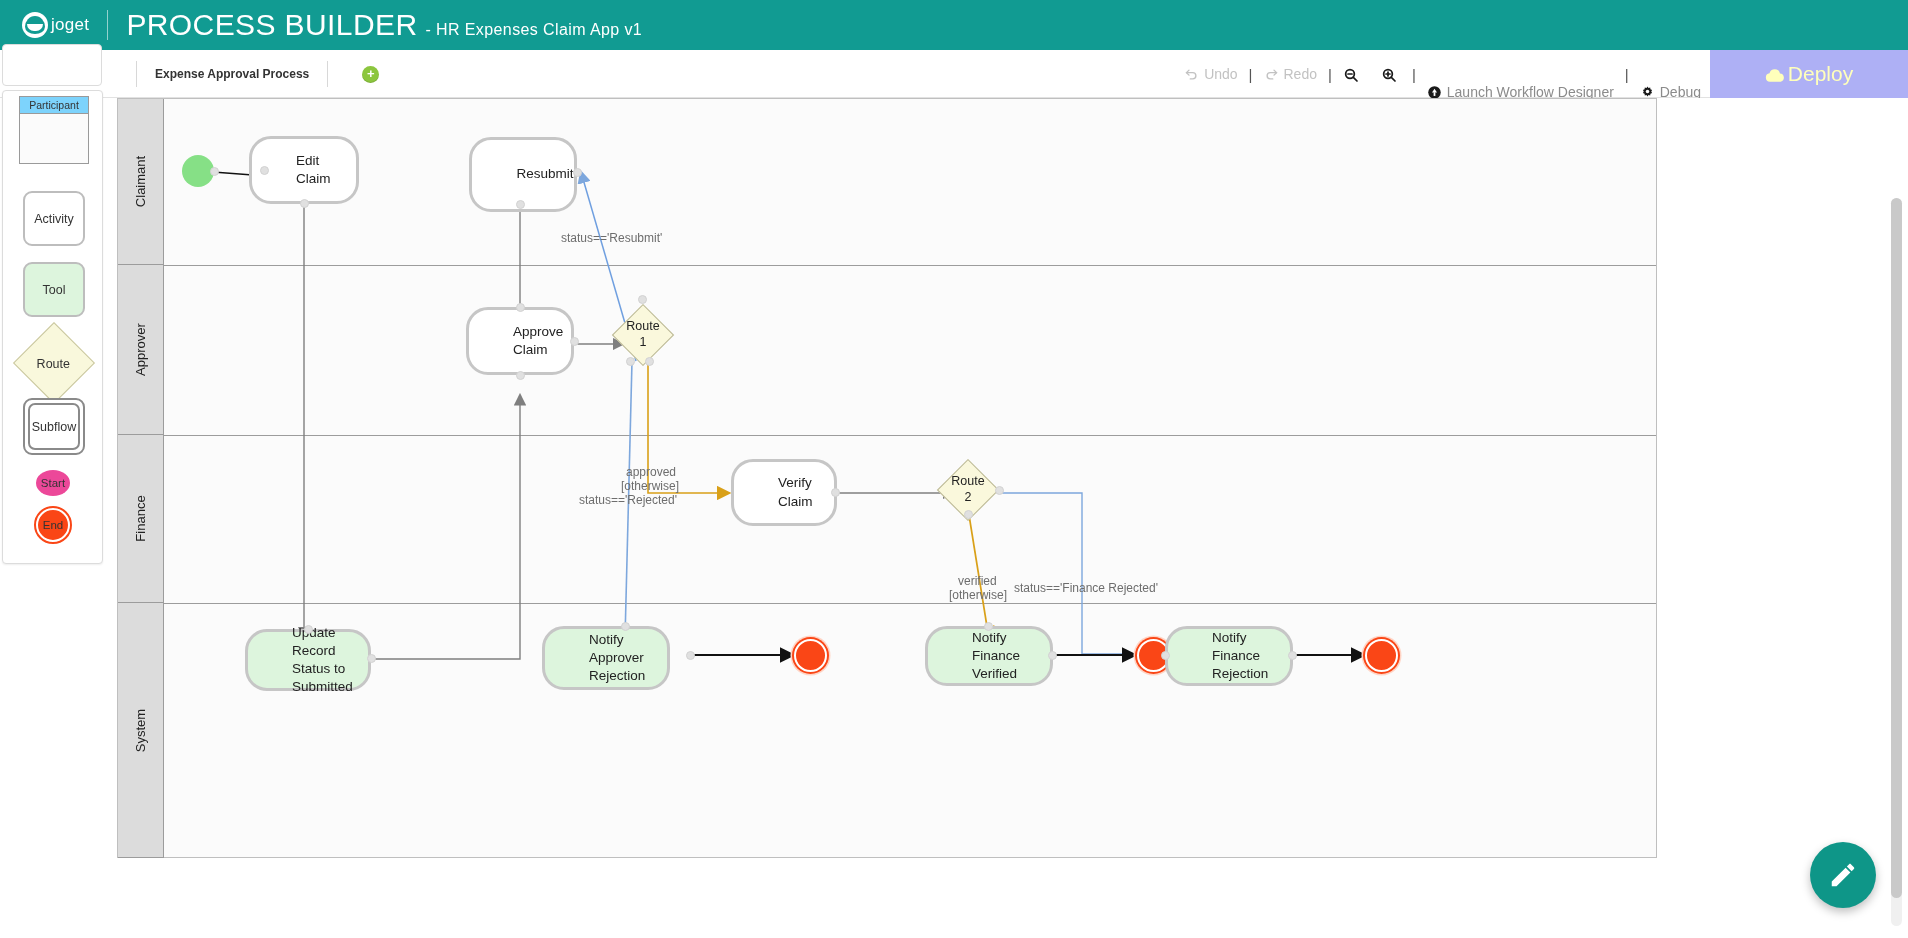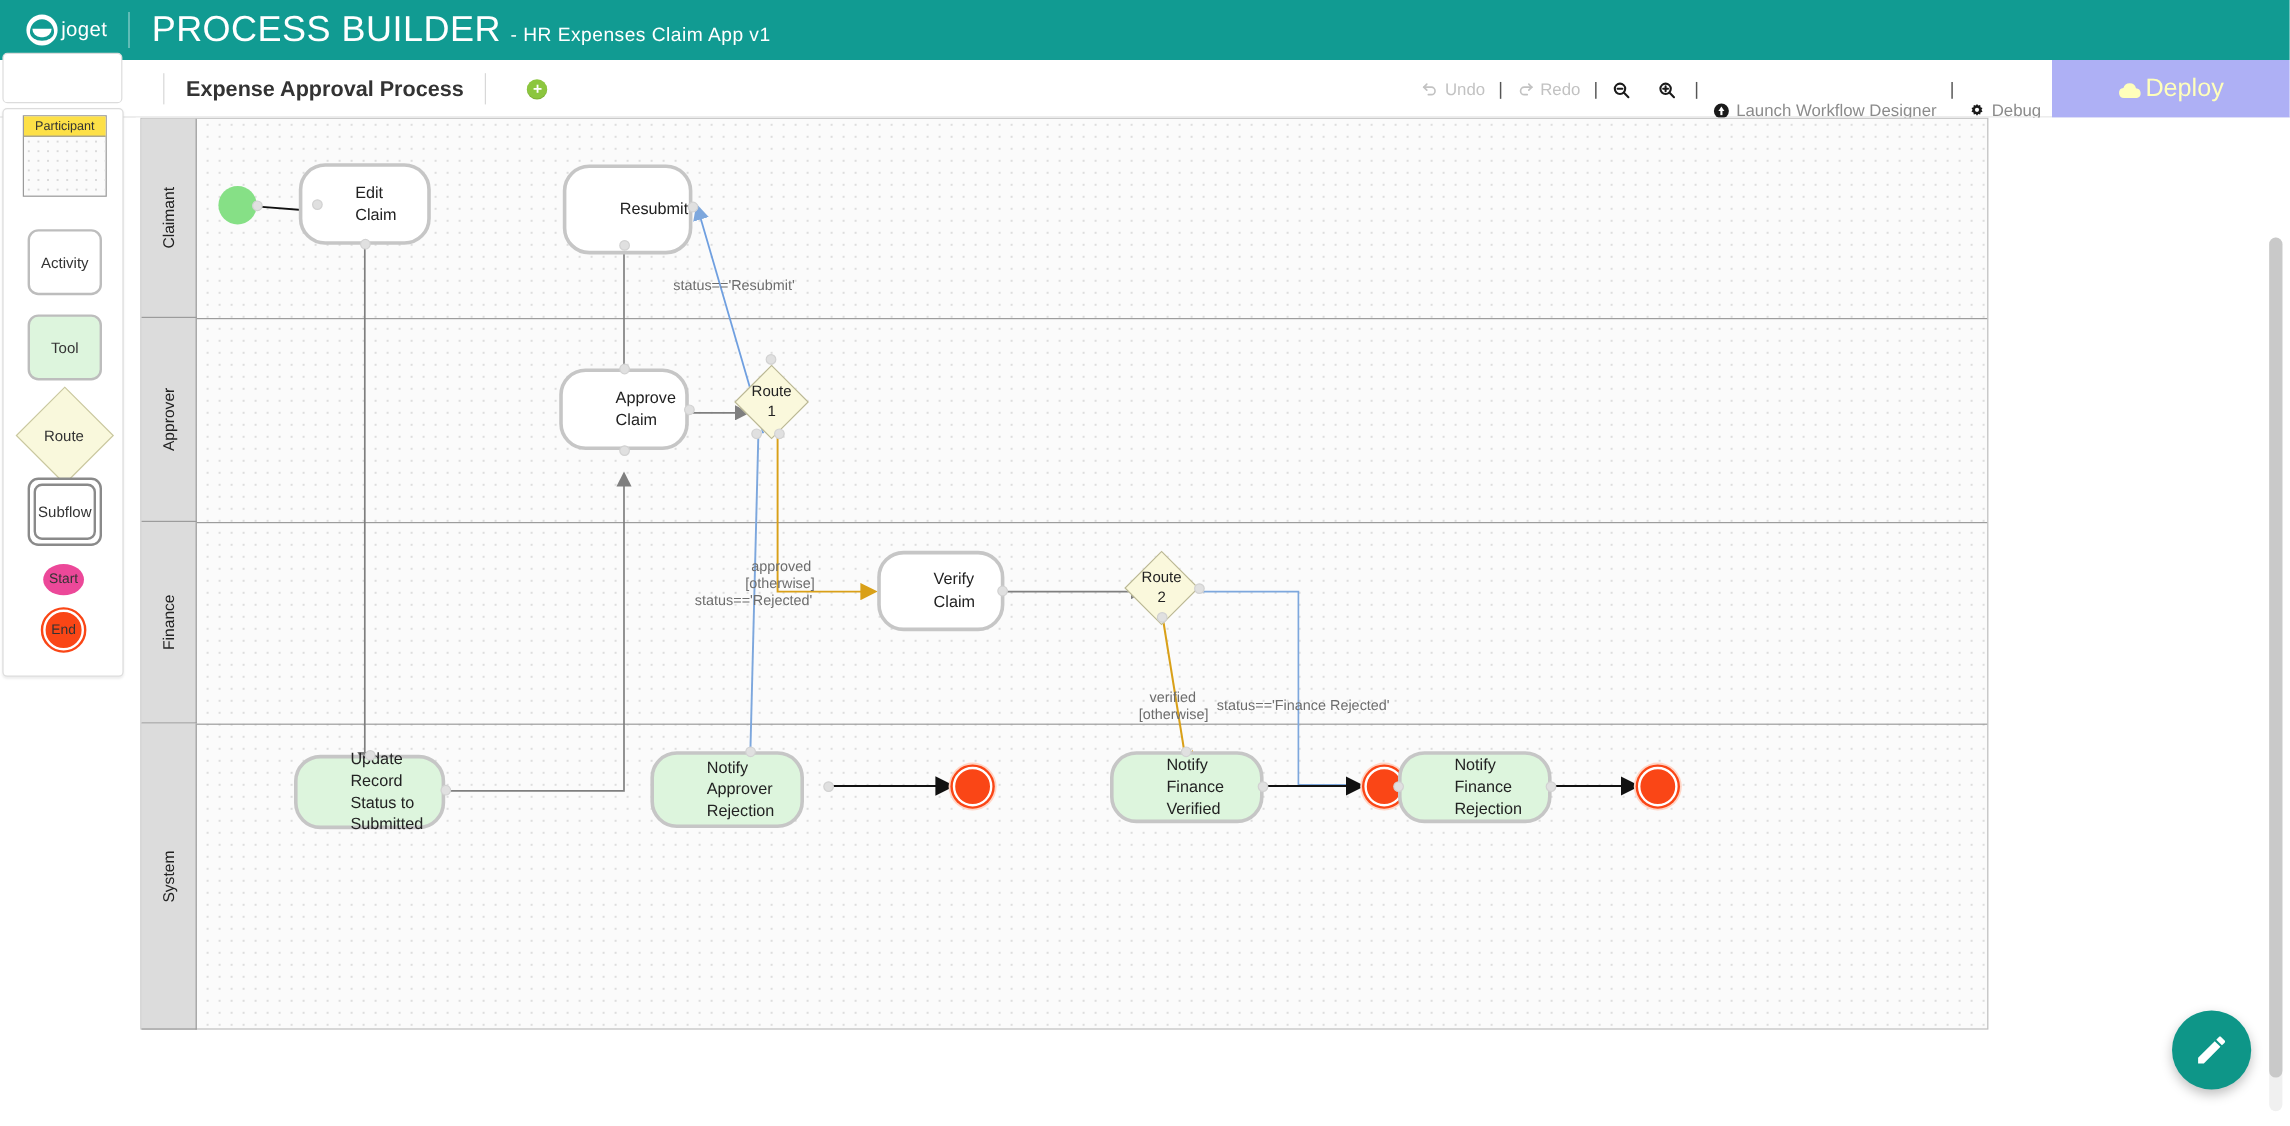--- a/index.html
+++ b/index.html
@@ -51,21 +51,21 @@
     position: absolute; left: 0; top: 50px;
     width: 1908px; height: 48px;
     background: #ffffff;
     border-bottom: 1px solid #e2e2e2;
   }
   .tab-strip {
     position: absolute; left: 118px; top: 0; height: 48px;
     display: flex; align-items: center;
   }
   .tab-sep { width:1px; height: 26px; background:#d8d8d8; margin: 0 18px; }
-  .tab-label { font-size: 18px; font-weight: bold; color: #333; }
+  .tab-label { font-size: 12px; font-weight: bold; color: #333; }
   .add-tab {
     width: 17px; height: 17px; border-radius: 50%;
     background: #8cc63e; color: #fff; font-size: 13px; line-height: 16px;
     text-align: center; font-weight: bold; margin-left: 16px;
     box-shadow: inset 0 -1px 0 rgba(0,0,0,.12);
   }
   .tools {
     position: absolute; right: 198px; top: 0; height: 48px;
     display: flex; align-items: center; gap: 0px;
     font-size: 14px; color: #9a9a9a;
@@ -95,21 +95,21 @@
     width: 101px; height: 474px;
     background:#fff; border:1px solid #dcdcdc; border-radius:4px;
     box-shadow: 0 1px 2px rgba(0,0,0,.07);
   }
   .pal-item { position:absolute; left: 16px; }
   .pal-participant {
     top: 5px; width: 70px; height: 68px;
     border: 1px solid #9a9a9a; background: #fbfbfb;
   }
   .pal-participant .hdr {
-    height: 17px; background:#fde047; border-bottom:1px solid #9a9a9a;
+    height: 17px; background:#7dd3fc; border-bottom:1px solid #9a9a9a;
     font-size: 10.5px; text-align:center; line-height:17px; color:#333;
   }
   .pal-participant .body {
     height: 50px;
     background-image: radial-gradient(#d9d9d9 0.7px, transparent 0.7px);
     background-size: 8px 8px;
   }
   .pal-box {
     width: 62px; height: 55px; border-radius: 9px;
     border: 2px solid #bdbdbd; background:#fff;

